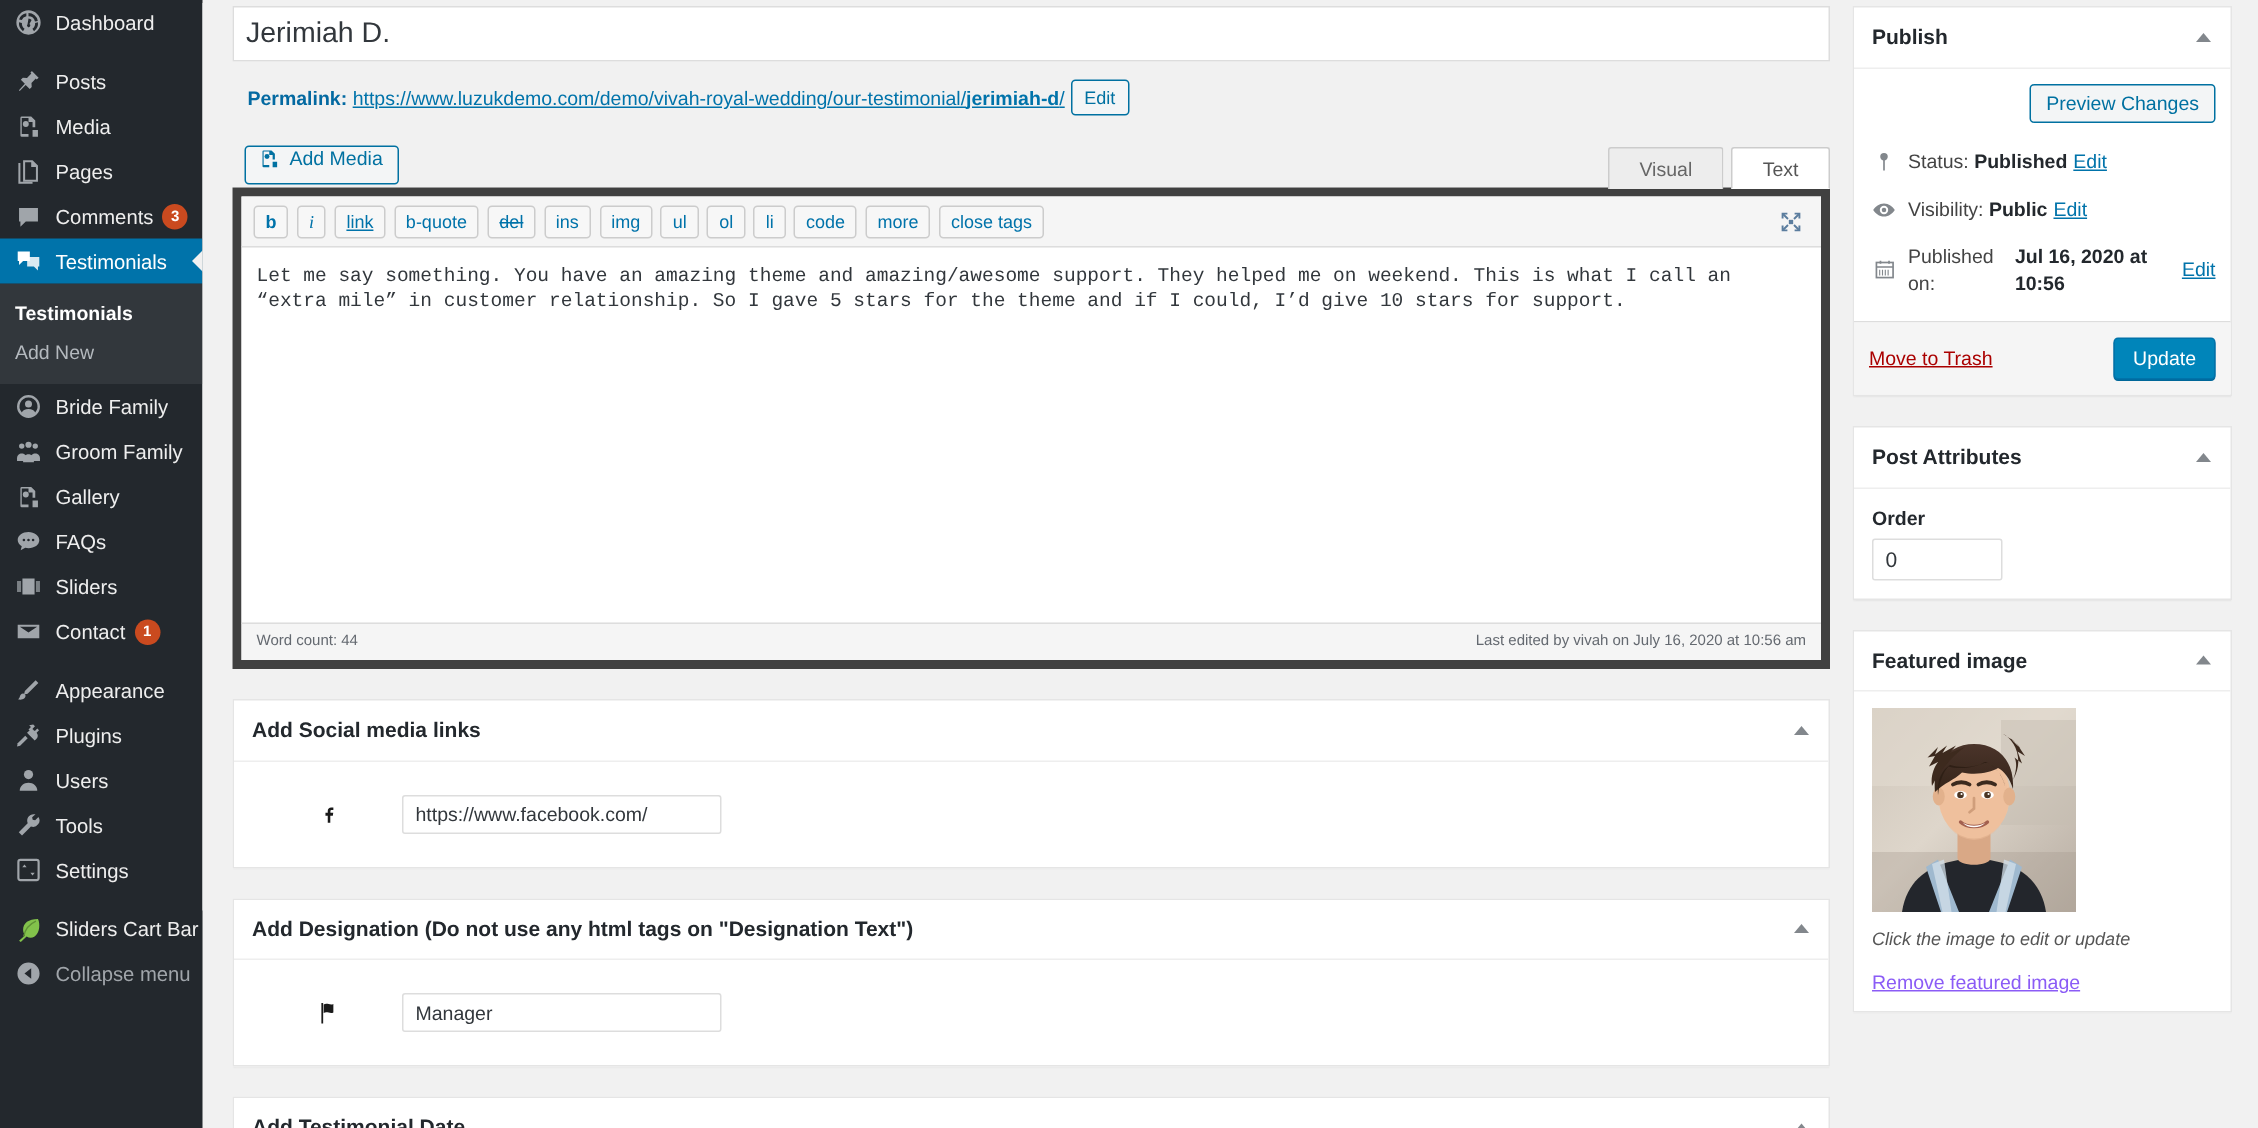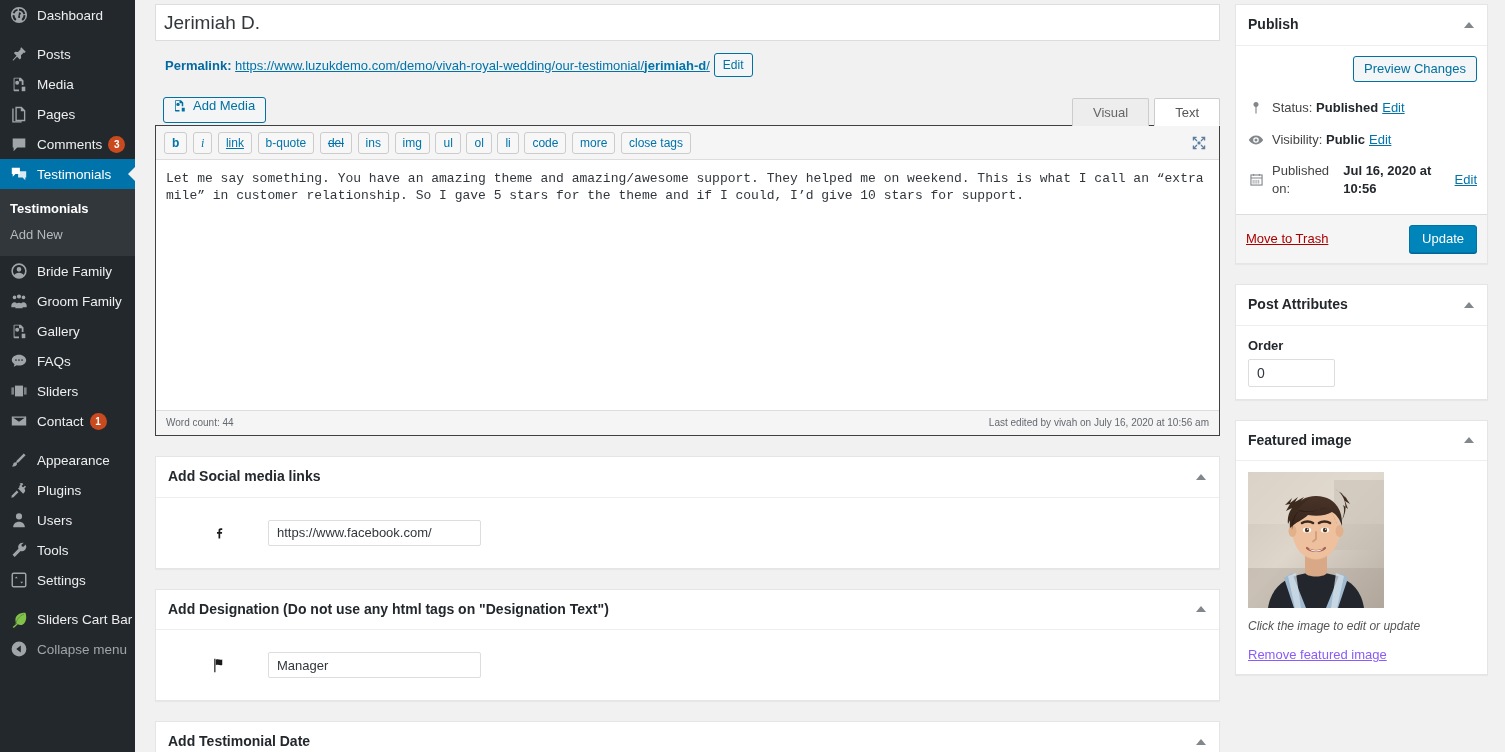--- a/index.html
+++ b/index.html
@@ -165,21 +165,21 @@
     border-radius: 2px 2px 0 0;
     position: relative; top: 1px;
   }
   .wp-switch-editor.active {
     background: #fff;
     color: #555;
     border-bottom: 1px solid #fff;
   }
 
   #wp-content-editor-container {
-    border: 1px solid #404040;
+    border: 6px solid #404040;
     background: #fff;
   }
   .quicktags-toolbar {
     padding: 6px 8px 5px;
     border-bottom: 1px solid #ddd;
     background: #f5f5f5;
     position: relative;
     min-height: 33px;
   }
   .ed_button {

